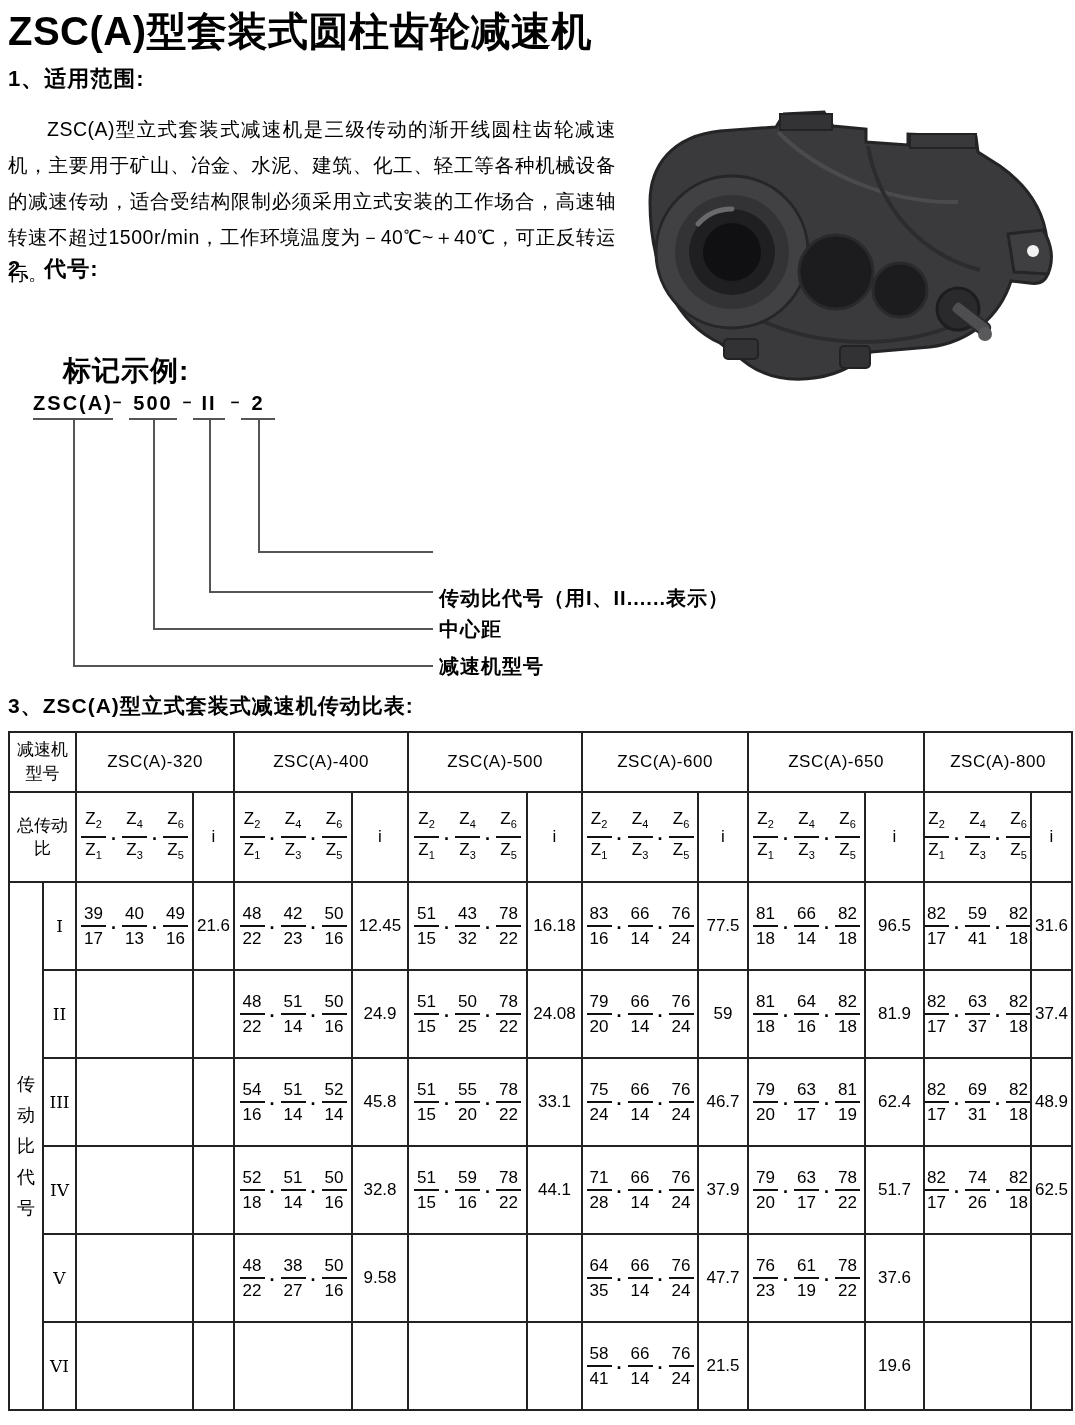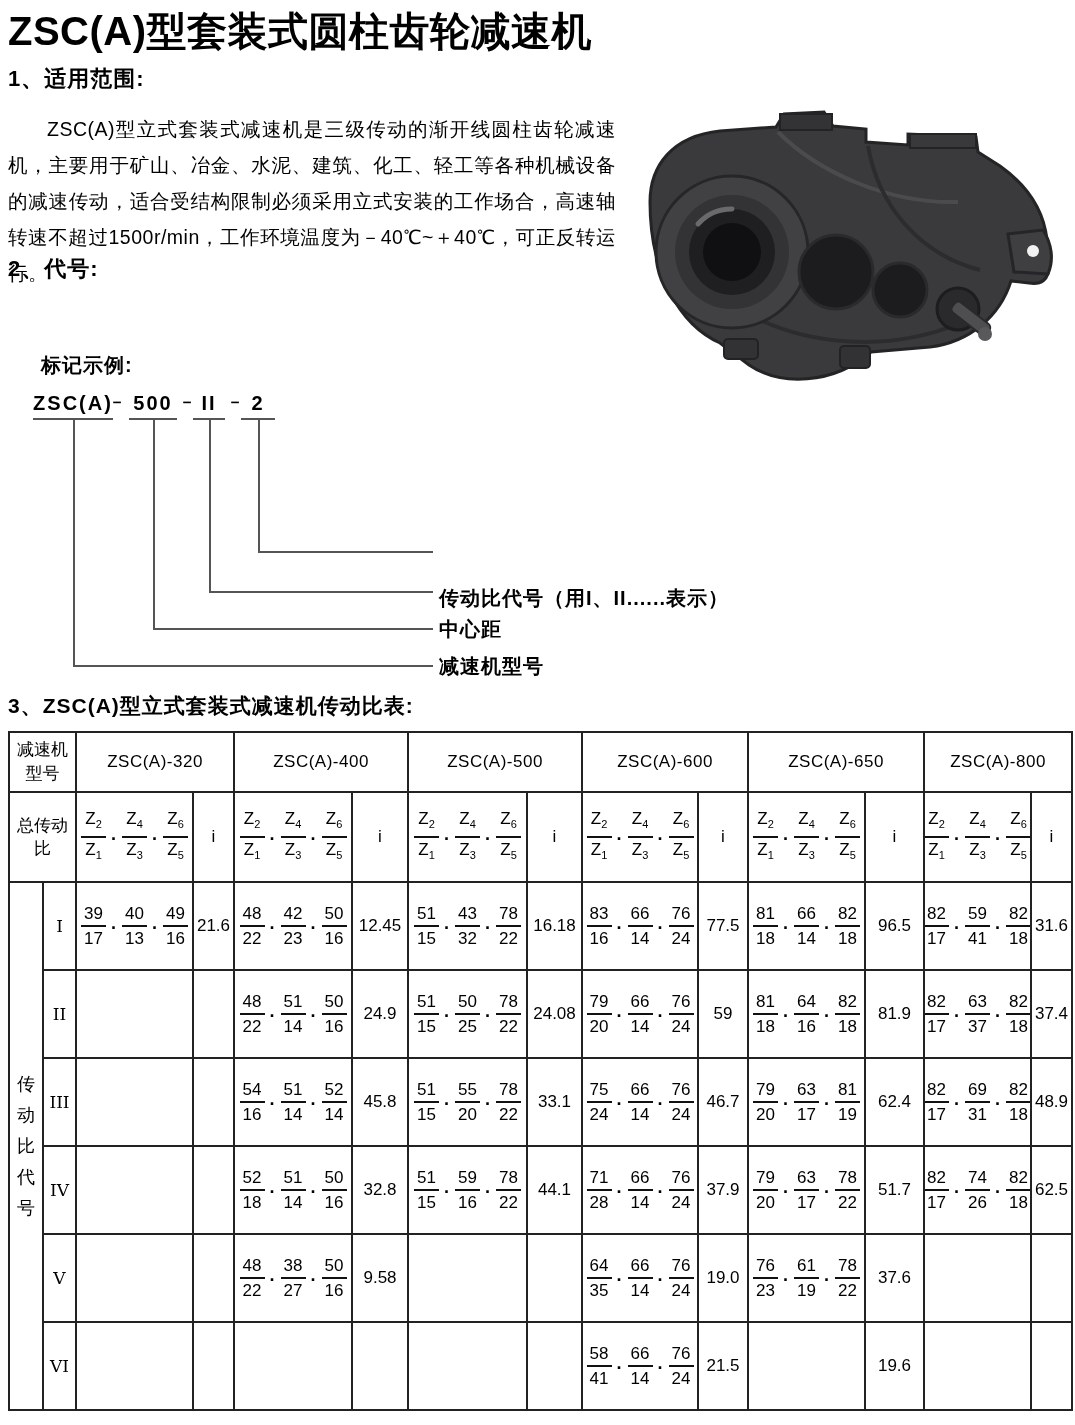--- a/index.html
+++ b/index.html
@@ -12,21 +12,21 @@
   .sec-heading { position:absolute; left:8px; font-size:22px; font-weight:bold; letter-spacing:1px; }
   .h1 { top:64px; }
   .h2 { top:254px; }
   .h3 { top:692px; font-size:21px; }
 
   .body-text { position:absolute; left:8px; width:608px; font-size:19.5px; line-height:36px;
                text-indent:2em; text-align:justify; letter-spacing:0.5px; }
   .b1 { top:104px;margin-top:7px; }
   .b2 { top:290px; }
 
-  .example-label { position:absolute; left:41px; top:352px; font-size:20px; font-weight:bold; letter-spacing:1px;text-align:center; }
+  .example-label { position:absolute; left:63px; top:352px; font-size:28px; font-weight:bold; letter-spacing:1px;text-align:center; }
 
   
   .photo { position:absolute; left:628px; top:84px; width:432px; height:312px; }
 
   
   .diagram { position:absolute; left:33px; top:390px; width:740px; height:300px; }
   .codeline { position:absolute; left:0; top:0; height:30px; display:flex; align-items:flex-end;
               font-size:20px; letter-spacing:2px; font-weight:bold; }
   .code-part { display:inline-block; text-align:center; border-bottom:2px solid #555; padding-bottom:3px; }
   .cp1 { width:80px; } .cp2 { width:48px; margin-left:16px; } .cp3 { width:32px; margin-left:16px; } .cp4 { width:34px; margin-left:16px; }
@@ -719,21 +719,21 @@
                 <span class="fn">66</span>
                 <span class="fd">14</span>
               </span>
               <span class="fdot">·</span>
               <span class="fr">
                 <span class="fn">76</span>
                 <span class="fd">24</span>
               </span>
             </span>
           </td>
-          <td class="ival">19.0</td>
+          <td class="ival">47.7</td>
           <td class="fcell">
             <span class="fwrap">
               <span class="fr">
                 <span class="fn">76</span>
                 <span class="fd">23</span>
               </span>
               <span class="fdot">·</span>
               <span class="fr">
                 <span class="fn">61</span>
                 <span class="fd">19</span>

